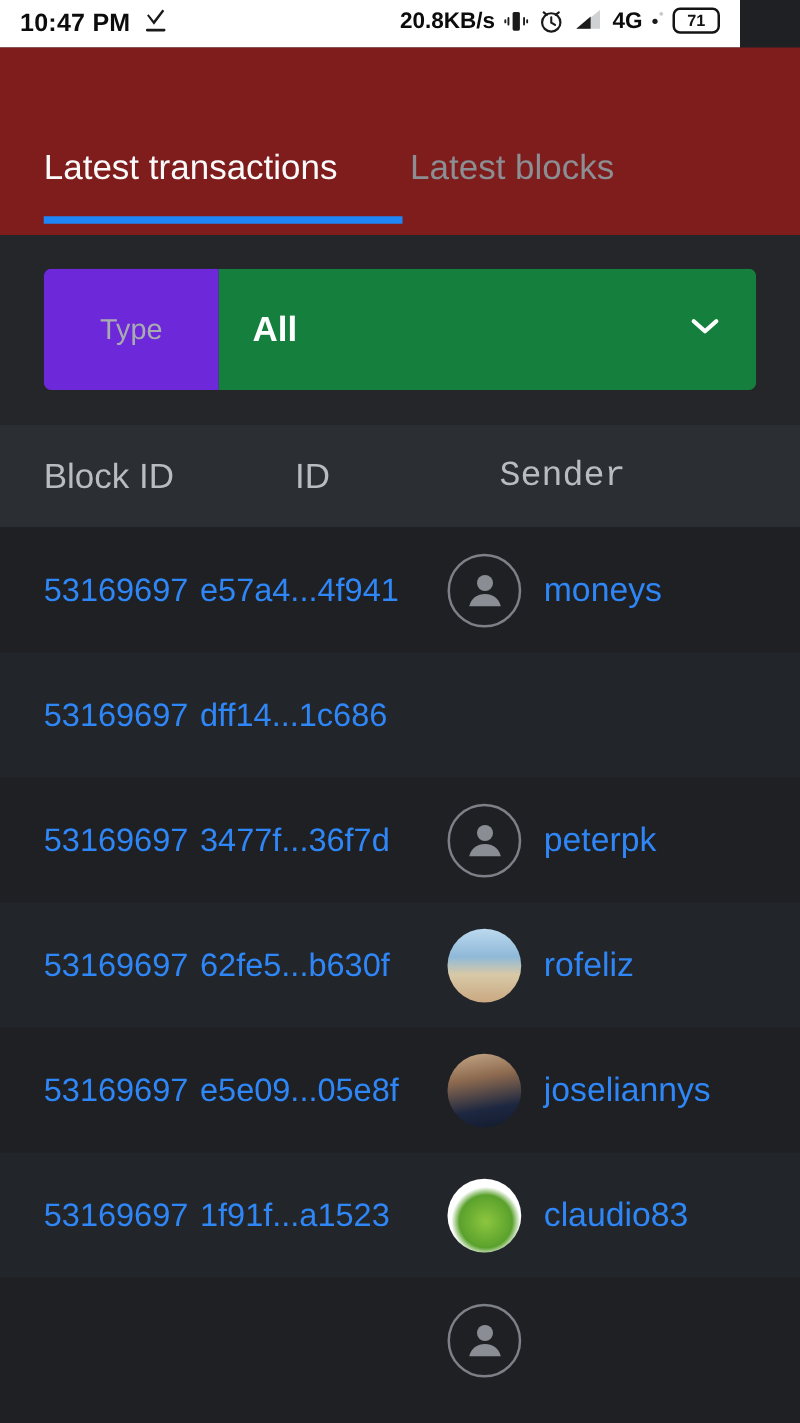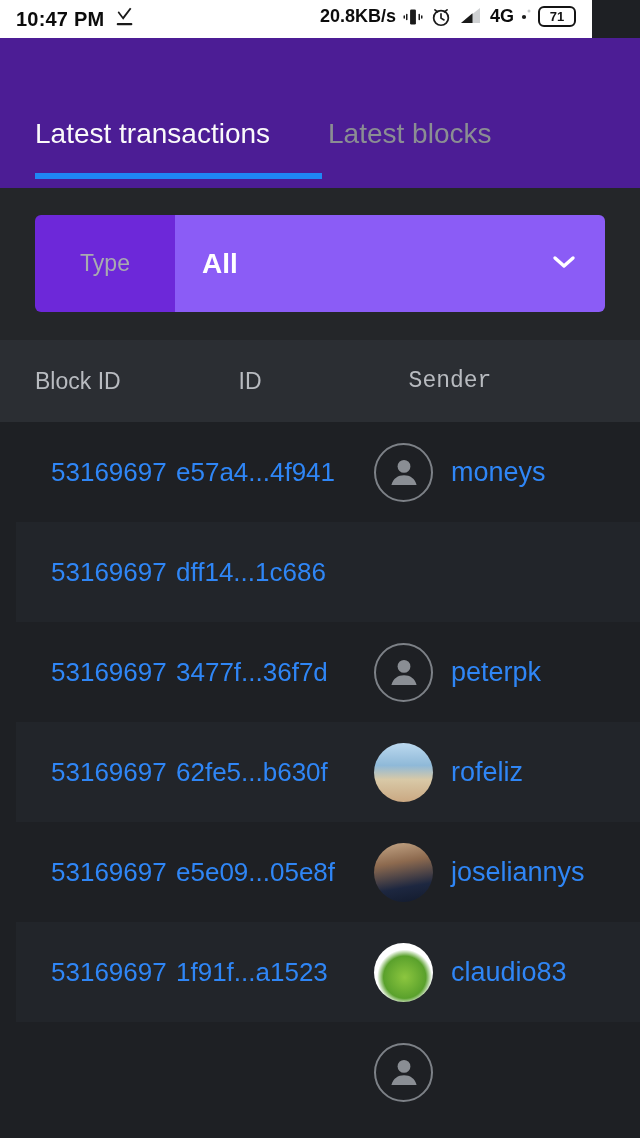--- a/index.html
+++ b/index.html
@@ -28,21 +28,21 @@
     width: 38px; height: 21px;
     border: 2.2px solid #141414; border-radius: 6px;
     display: flex; align-items: center; justify-content: center;
   }
   .battery-txt { font-size: 13px; font-weight: bold; color: #141414; line-height: 1; }
 
   
   .tabbar {
     position: relative;
     height: 150px;
-    background: #4c1d95;
+    background: #7f1d1d;
   }
   .tabs {
     display: flex; align-items: flex-end;
     height: 100%;
     padding-left: 35px;
     gap: 58px;
   }
   .tab {
     padding-bottom: 38px;
     font-size: 28px;
@@ -75,44 +75,44 @@
     overflow: hidden;
   }
   .filter-label {
     width: 140px;
     background: #6d28d9;
     display: flex; align-items: center; justify-content: center;
     font-size: 23px; color: #a8abb0;
   }
   .filter-select {
     flex: 1;
-    background: #8b5cf6;
+    background: #15803d;
     display: flex; align-items: center;
     padding: 0 26px 0 27px;
   }
   .filter-value {
     font-size: 28px; font-weight: bold; color: #ffffff;
   }
   .chev { margin-left: auto; }
 
   
   .thead {
     background: #2b2e33;
     height: 82px;
     display: flex; align-items: center;
   }
   .th {
-    font-size: 23px; color: #b8bbc0;
+    font-size: 28px; color: #b8bbc0;
     flex: 0 0 auto;
   }
   .th.c-block { width: 160px; padding-left: 35px; }
   .th.c-id    { width: 180px; text-align: center; }
   .th.c-send  { width: 220px; text-align: center; font-family: Liberation Mono, monospace; }
 
-  .tbody { background: #1e2024; padding-left: 16px; }
+  .tbody { background: #1e2024; }
   .row {
     height: 100px;
     display: flex; align-items: center;
     position: relative;
   }
   .row.odd  { background: #22252a; }
   .row.even { background: #1e2024; }
 
   .cell-block {
     width: 160px; padding-left: 35px;

